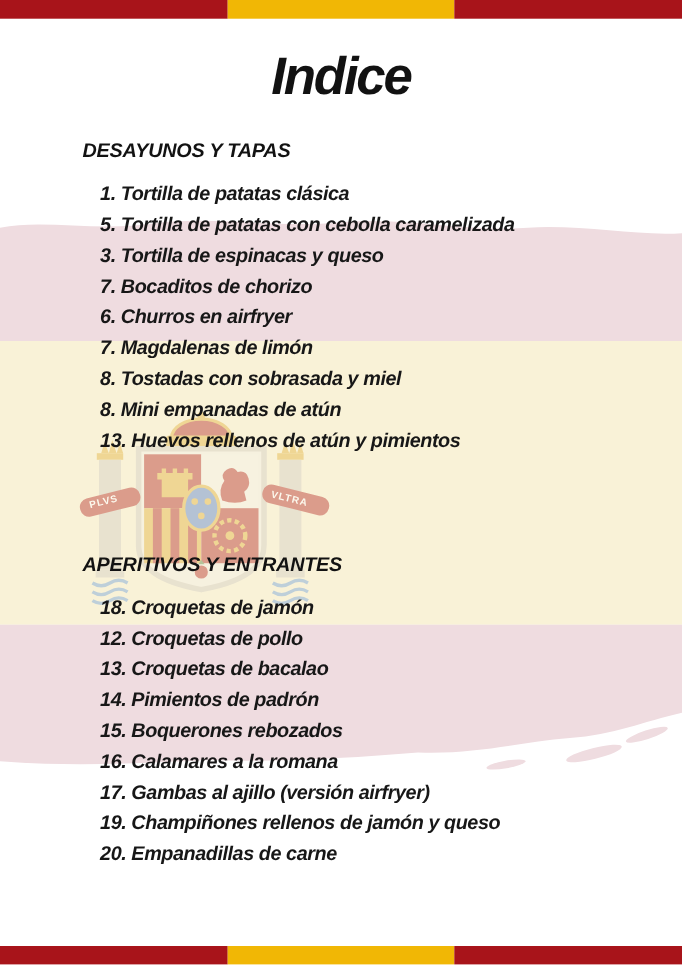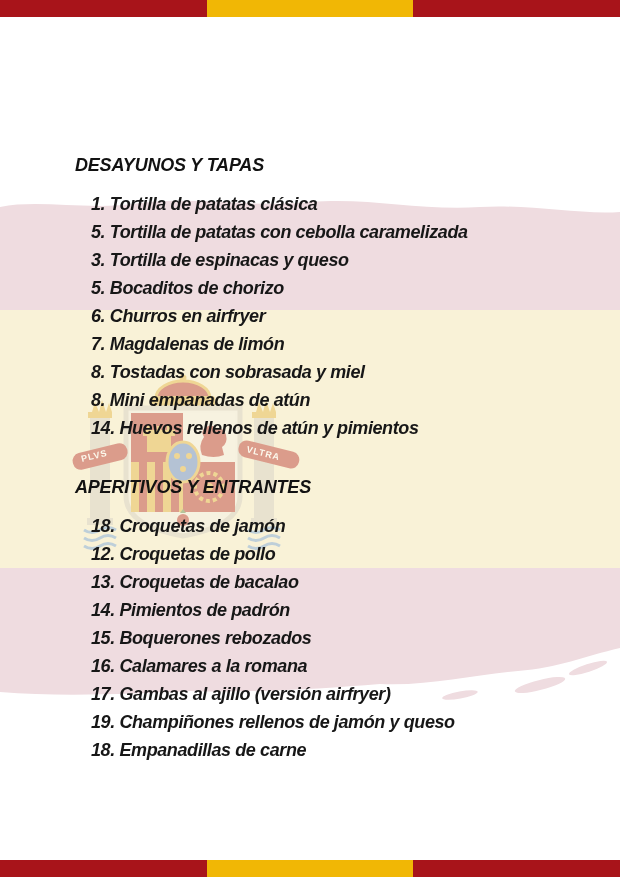--- a/index.html
+++ b/index.html
@@ -14,22 +14,22 @@
   .flag-bar .seg:nth-child(1){width:207px;}
   .flag-bar .seg:nth-child(2){width:206px;}
   .flag-bar .seg:nth-child(3){width:207px;}
   .watermark{position:absolute;top:0;left:0;width:620px;height:877px;pointer-events:none;}
   .title{
     position:absolute;top:46px;left:0;width:620px;margin:0;text-align:center;
     font-size:48px;line-height:48px;font-weight:bold;font-style:italic;
     letter-spacing:-2px;color:#121212;
   }
   .toc{position:absolute;left:75px;width:500px;}
-  .toc-1{top:156px;}
-  .toc-2{top:478px;}
+  .toc-1{top:128px;}
+  .toc-2{top:504px;}
   .heading{
     margin:0 0 8px 0;font-size:18px;line-height:18px;font-weight:bold;
     font-style:italic;letter-spacing:-0.2px;color:#121212;
   }
   .items{list-style:none;margin:16px;padding:0;}
   .index-item{
     font-size:18px;line-height:28px;font-weight:bold;font-style:italic;
     letter-spacing:-0.4px;color:#171717;white-space:nowrap;
   }
   .ribbon-text{
@@ -118,48 +118,49 @@
 
       <g>
         <rect x="72" y="448" width="56" height="17" rx="8" transform="rotate(-14 100 456)" style="fill:var(--emblem-red)"></rect>
         <text class="ribbon-text" transform="translate(82,462) rotate(-14)">PLVS</text>
         <rect x="238" y="446" width="62" height="17" rx="8" transform="rotate(14 269 454)" style="fill:var(--emblem-red)"></rect>
         <text class="ribbon-text" transform="translate(246,452) rotate(14)">VLTRA</text>
       </g>
     </g>
   </svg>
 
+  <h1 class="title">Indice</h1>
 
   <section class="toc toc-1">
     <h2 class="heading">DESAYUNOS Y TAPAS</h2>
     <ul class="items">
         <li class="index-item">1. Tortilla de patatas clásica</li>
         <li class="index-item">5. Tortilla de patatas con cebolla caramelizada</li>
         <li class="index-item">3. Tortilla de espinacas y queso</li>
-        <li class="index-item">5. Bocaditos de chorizo</li>
+        <li class="index-item">7. Bocaditos de chorizo</li>
         <li class="index-item">6. Churros en airfryer</li>
         <li class="index-item">7. Magdalenas de limón</li>
         <li class="index-item">8. Tostadas con sobrasada y miel</li>
         <li class="index-item">8. Mini empanadas de atún</li>
-        <li class="index-item">14. Huevos rellenos de atún y pimientos</li>
+        <li class="index-item">13. Huevos rellenos de atún y pimientos</li>
       </ul>
   </section>
 
   <section class="toc toc-2">
     <h2 class="heading">APERITIVOS Y ENTRANTES</h2>
     <ul class="items">
         <li class="index-item">18. Croquetas de jamón</li>
         <li class="index-item">12. Croquetas de pollo</li>
         <li class="index-item">13. Croquetas de bacalao</li>
         <li class="index-item">14. Pimientos de padrón</li>
         <li class="index-item">15. Boquerones rebozados</li>
         <li class="index-item">16. Calamares a la romana</li>
         <li class="index-item">17. Gambas al ajillo (versión airfryer)</li>
         <li class="index-item">19. Champiñones rellenos de jamón y queso</li>
-        <li class="index-item">18. Empanadillas de carne</li>
+        <li class="index-item">20. Empanadillas de carne</li>
       </ul>
   </section>
 
   <div class="flag-bar bottom">
     <span class="seg" style="background-color: rgb(168, 20, 26);"></span>
     <span class="seg" style="background-color: rgb(241, 183, 5);"></span>
     <span class="seg" style="background-color: rgb(168, 20, 26);"></span>
   </div>
 
 </div>

